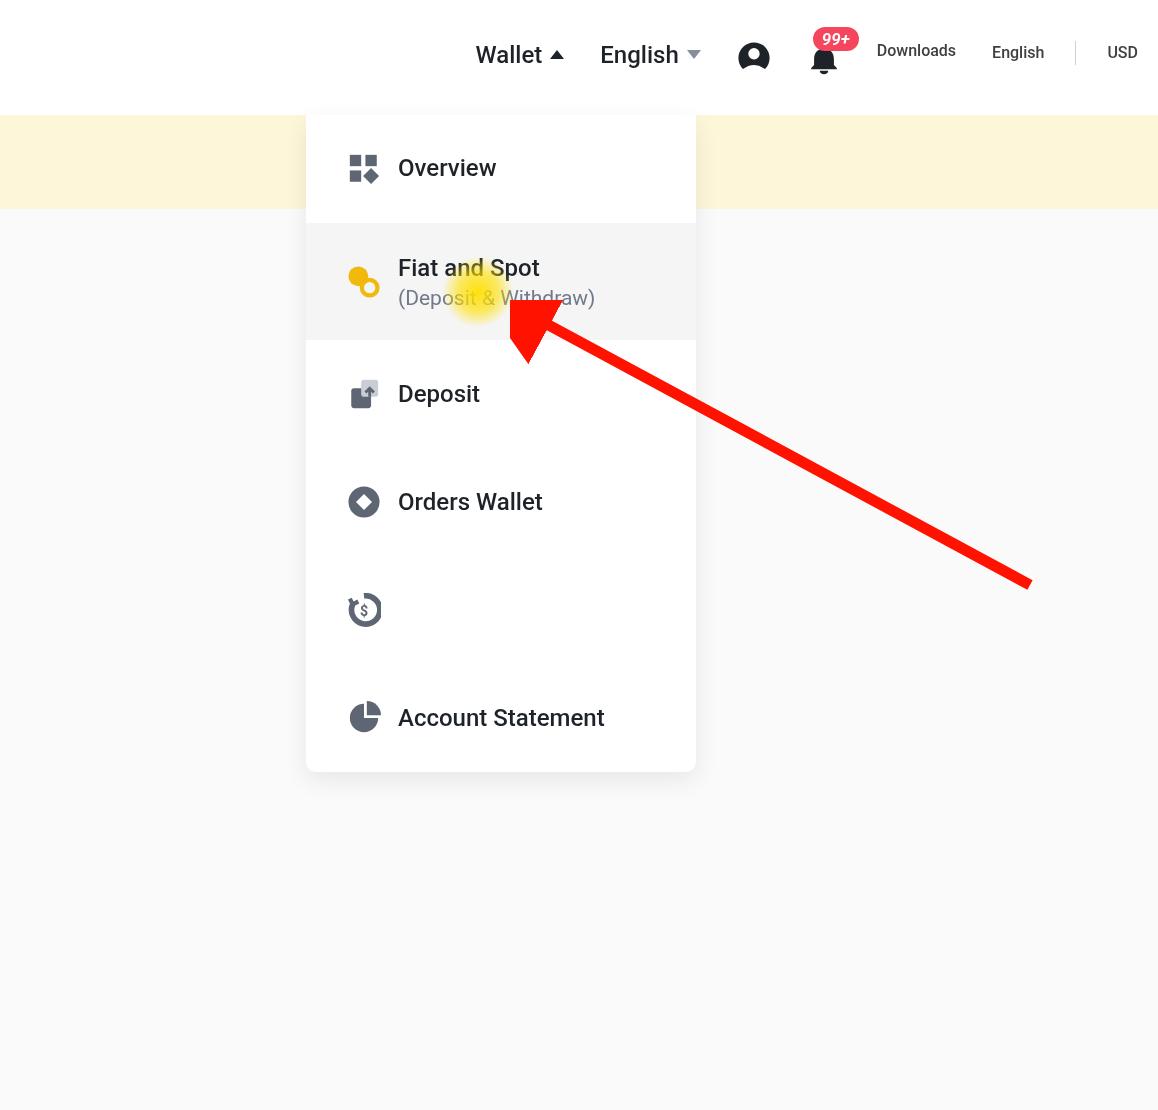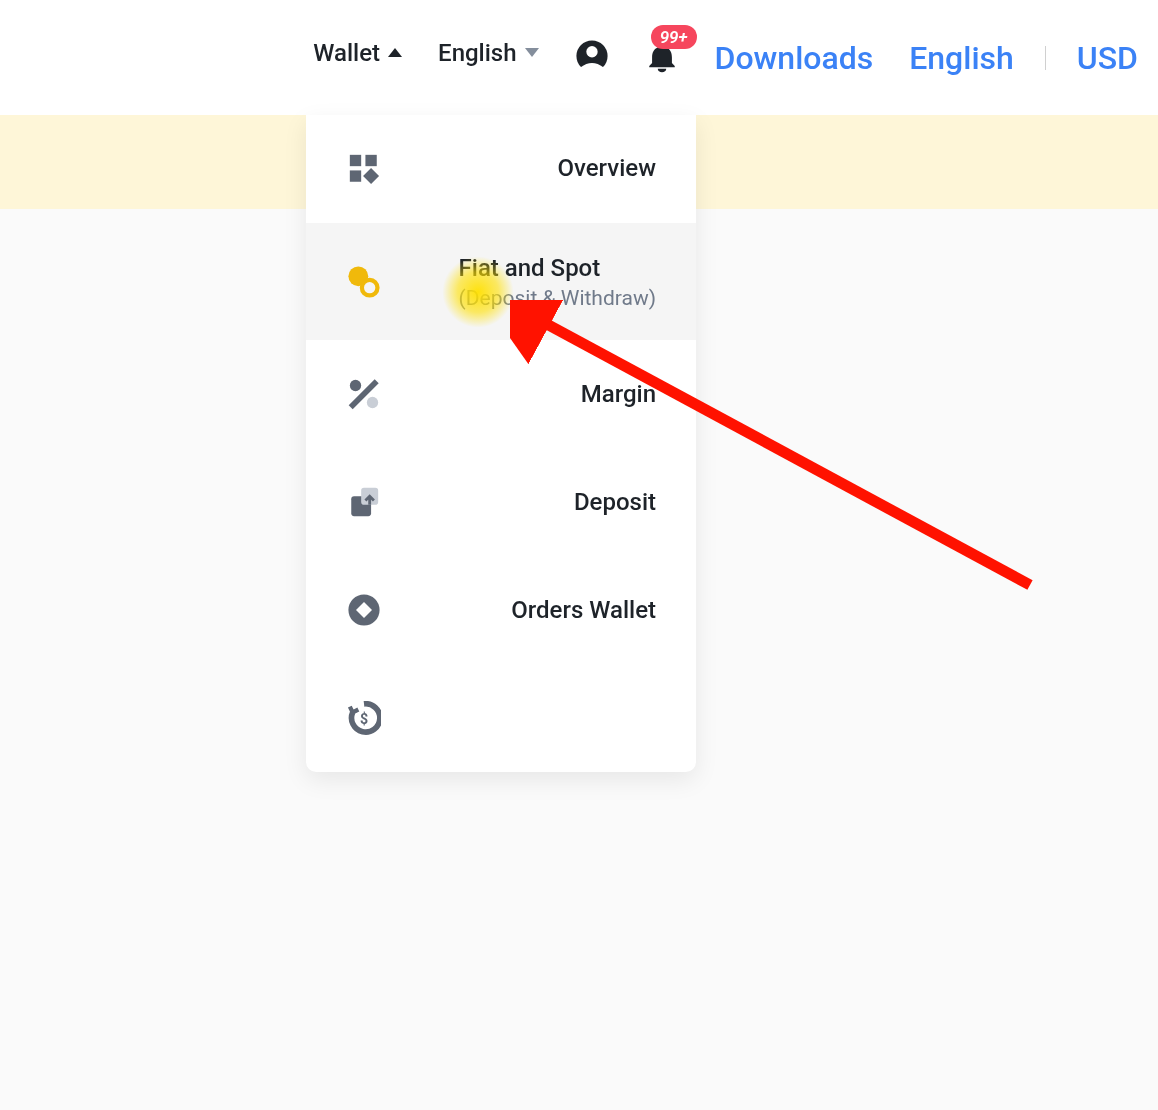--- a/index.html
+++ b/index.html
@@ -83,22 +83,22 @@
     top: -14px;
     right: -18px;
     background: #F6465D;
     color: #fff;
     font-size: 17px;
     font-weight: 600;
     padding: 2px 9px;
     border-radius: 16px;
   }
   .nav-text {
-    color: #3b82f6;
-    font-size: 32px;
+    color: #404040;
+    font-size: 16px;
     font-weight: 500;
   }
   .divider {
     width: 1px;
     height: 24px;
     background: #d0d0d0;
   }
   .lang-currency {
     display: flex;
     align-items: center;
@@ -131,24 +131,23 @@
     width: 390px;
     background: #ffffff;
     border-radius: 0 0 10px 10px;
     box-shadow: 0 8px 24px rgba(0,0,0,0.08);
     z-index: 20;
     overflow: hidden;
   }
   .dropdown-item {
     display: flex;
     align-items: center;
-    gap: 28px;
+    gap: 16px;
     padding: 36px 40px;
     cursor: pointer;
-    justify-content: space-between;
   }
   .dropdown-item.tall {
     padding: 30px 40px;
   }
   .dropdown-item.hovered {
     background: #F5F5F5;
   }
   .dropdown-icon {
     width: 36px;
     height: 36px;
@@ -260,32 +259,20 @@
         <circle cx="16" cy="16" r="7" fill="#F0B90B"></circle>
         <circle cx="16" cy="16" r="4" fill="#F5F5F5"></circle>
       </svg>
     </span>
     <div class="dropdown-text">
       <span class="dropdown-label">Fiat and Spot</span>
       <span class="dropdown-sublabel">(Deposit &amp; Withdraw)</span>
     </div>
   </div>
 
-  <div class="dropdown-item">
-    <span class="dropdown-icon">
-      <svg viewBox="0 0 24 24" width="34" height="34">
-        <circle cx="6" cy="6" r="4" fill="#5E6673"></circle>
-        <circle cx="18" cy="18" r="4" fill="#C9CED6"></circle>
-        <rect x="2" y="18" width="26" height="4" transform="rotate(-45 4 20)" fill="#5E6673"></rect>
-      </svg>
-    </span>
-    <div class="dropdown-text">
-      <span class="dropdown-label">Margin</span>
-    </div>
-  </div>
 
   <div class="dropdown-item">
     <span class="dropdown-icon">
       <svg viewBox="0 0 24 24" width="34" height="34">
         <rect x="3" y="8" width="14" height="14" rx="2" fill="#5E6673"></rect>
         <rect x="10" y="2" width="12" height="12" rx="2" fill="#C9CED6"></rect>
         <path d="M13 11 L16 8 L19 11 M16 8 L16 14" stroke="#5E6673" stroke-width="2" fill="none"></path>
       </svg>
     </span>
     <div class="dropdown-text">
@@ -309,20 +296,31 @@
   <div class="dropdown-item">
     <span class="dropdown-icon">
       <svg viewBox="0 0 24 24" width="34" height="34">
         <path d="M12 2 A10 10 0 1 1 4 8" stroke="#5E6673" stroke-width="4" fill="none"></path>
         <path d="M2 4 L4 8 L8 6" stroke="#5E6673" stroke-width="3" fill="none"></path>
         <text x="12" y="16" font-size="10" fill="#5E6673" text-anchor="middle" font-weight="bold">$</text>
       </svg>
     </span>
   </div>
 
+  <div class="dropdown-item">
+    <span class="dropdown-icon">
+      <svg viewBox="0 0 24 24" width="34" height="34">
+        <path d="M12 2 A10 10 0 1 0 22 12 L12 12 Z" fill="#5E6673"></path>
+        <path d="M14 0 A10 10 0 0 1 24 10 L14 10 Z" fill="#5E6673"></path>
+      </svg>
+    </span>
+    <div class="dropdown-text">
+      <span class="dropdown-label">Account Statement</span>
+    </div>
+  </div>
 
 </div>
 
 <div class="highlight-spot"></div>
 
 <svg class="arrow-svg" width="540" height="310">
   <defs>
     <marker id="arrowhead" markerWidth="8" markerHeight="8" refX="2" refY="4" orient="auto">
       <polygon points="0 0, 8 4, 0 8" fill="#FF1200"></polygon>
     </marker>

